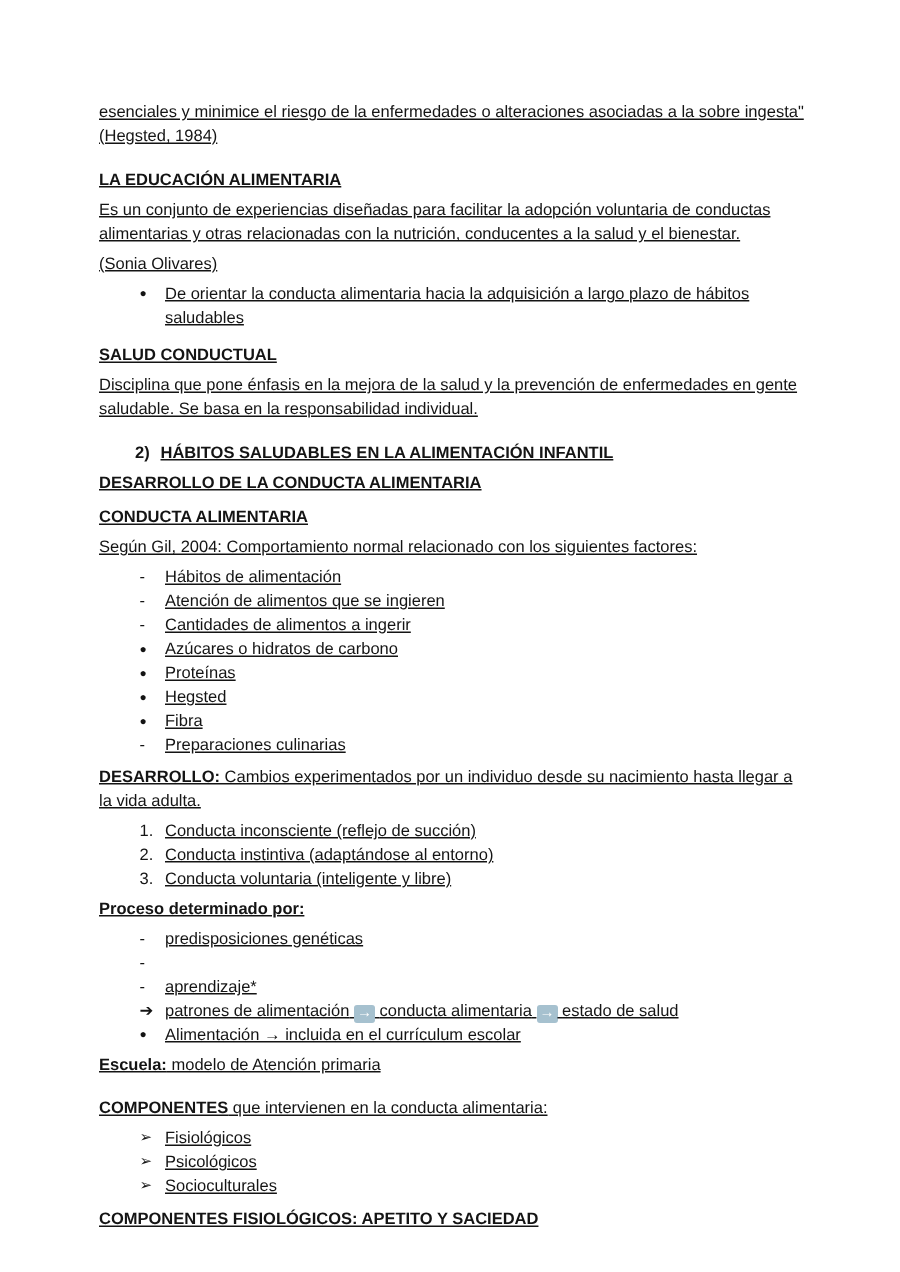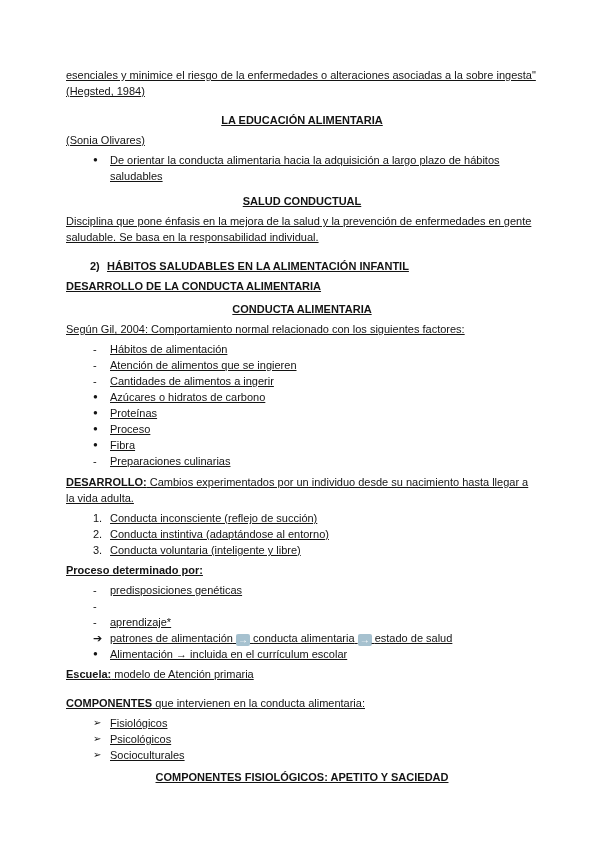--- a/index.html
+++ b/index.html
@@ -4,21 +4,21 @@
 <style>
   html, body { margin: 0; padding: 0; background: #ffffff; }
   body {
     width: 600px; height: 848px; overflow: hidden;
     font-family: "Liberation Sans", "DejaVu Sans", sans-serif;
     font-size: 11px; line-height: 16px; color: #141414;
     -webkit-font-smoothing: antialiased;
   }
   .page { width: 600px; height: 848px; box-sizing: border-box; padding: 63px 58px 0 62px; }
   p, h3 { margin: 4px; padding: 0; font-size: 11px; line-height: 16px; text-decoration: underline; }
-  .heading { font-weight: bold; text-align: center; }
+  .heading { font-weight: bold; }
   .bold { font-weight: bold; }
   .mt-lg { margin-top: 13px; }
   .mt-md { margin-top: 9px; }
   .mt-sm { margin-top: 7px; }
   .mt-xs { margin-top: 5px; }
   .mt-pre-final { margin-top: 6px; }
   .li { display: flex; padding-left: 31px; }
   .li .marker { flex: none; width: 17px; line-height: 16px; }
   .li .li-text { flex: 1; text-decoration: underline; }
   .marker.dot { font-size: 8px; }
@@ -32,20 +32,21 @@
   }
 </style>
 </head>
 <body>
 
 <div class="page">
 
   <p class="para">esenciales y minimice el riesgo de la enfermedades o alteraciones asociadas a la sobre ingesta" (Hegsted, 1984)</p>
 
   <h3 class="heading mt-lg">LA EDUCACIÓN ALIMENTARIA</h3>
+  <p class="para">Es un conjunto de experiencias diseñadas para facilitar la adopción voluntaria de conductas alimentarias y otras relacionadas con la nutrición, conducentes a la salud y el bienestar.</p>
   <p class="para">(Sonia Olivares)</p>
   <div class="li">
     <span class="marker dot">●</span>
     <span class="li-text">De orientar la conducta alimentaria hacia la adquisición a largo plazo de hábitos saludables</span>
   </div>
 
   <h3 class="heading mt-md">SALUD CONDUCTUAL</h3>
   <p class="para">Disciplina que pone énfasis en la mejora de la salud y la prevención de enfermedades en gente saludable. Se basa en la responsabilidad individual.</p>
 
   <div class="li habitos-line bold mt-lg">
@@ -71,21 +72,21 @@
   <div class="li">
     <span class="marker dot">●</span>
     <span class="li-text">Azúcares o hidratos de carbono</span>
   </div>
   <div class="li">
     <span class="marker dot">●</span>
     <span class="li-text">Proteínas</span>
   </div>
   <div class="li">
     <span class="marker dot">●</span>
-    <span class="li-text">Proceso</span>
+    <span class="li-text">Hegsted</span>
   </div>
   <div class="li">
     <span class="marker dot">●</span>
     <span class="li-text">Fibra</span>
   </div>
   <div class="li">
     <span class="marker">-</span>
     <span class="li-text">Preparaciones culinarias</span>
   </div>
 

